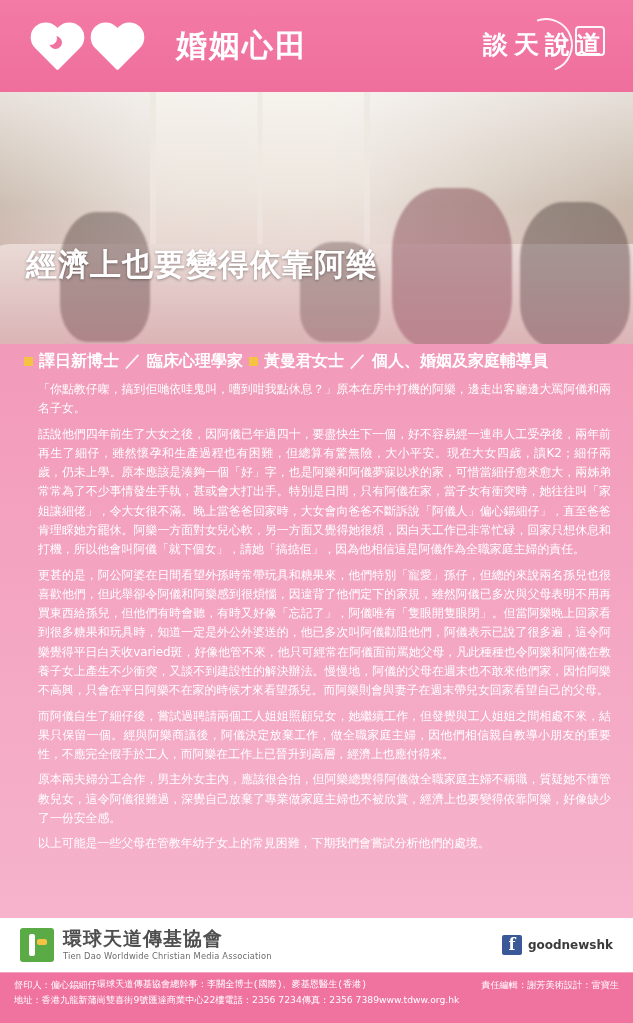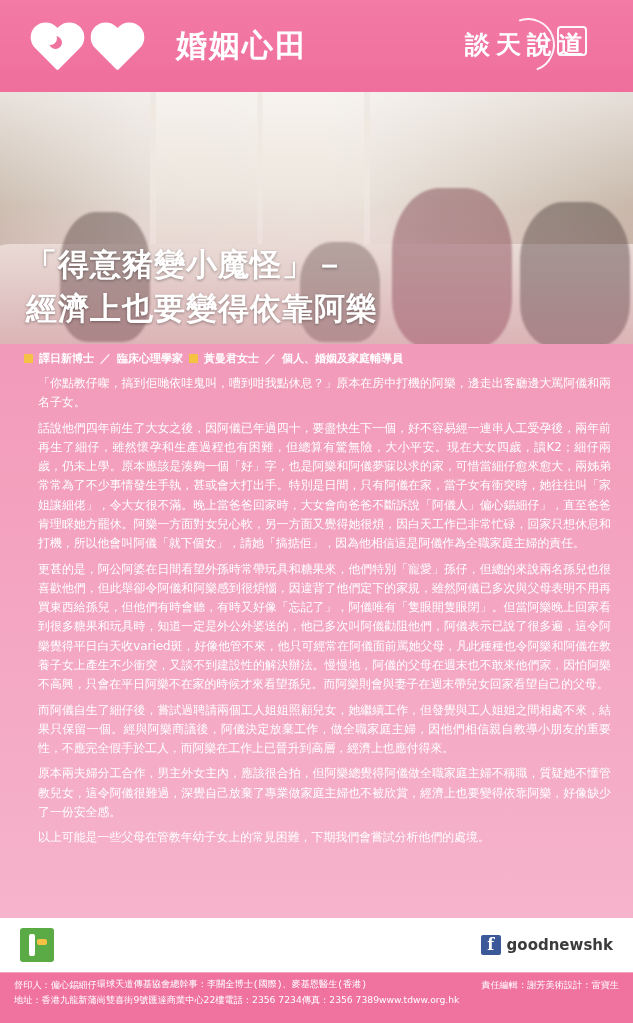--- a/index.html
+++ b/index.html
@@ -62,21 +62,21 @@
     left: 176px; top: 25px;
     font-family: "DejaVu Sans", sans-serif;
     font-size: 31px;
     font-weight: bold;
     color: #ffffff;
     letter-spacing: 2px;
   }
 
   .logo-right {
     position: absolute;
-    right: 44px; top: 16px;
+    right: 26px; top: 16px;
     width: 124px; height: 60px;
   }
   .logo-right .lr-text {
     position: absolute;
     top: 12px; left: 0;
     width: 124px;
     font-size: 25px;
     font-weight: bold;
     color: #ffffff;
     letter-spacing: 6px;
@@ -175,21 +175,21 @@
     background: #f4a6c0;
     background: linear-gradient(180deg,#f29ab9 0%, #f6b3cb 100%);
     padding: 0 22px;
   }
 
   .byline {
     display: flex;
     align-items: center;
     gap: 6px;
     padding: 7px 2px 8px 2px;
-    font-size: 11px;
+    font-size: 16px;
     color: #ffffff;
     font-weight: bold;
   }
   .byline .sq {
     width: 9px; height: 9px;
     background: #f6c244;
     display: inline-block;
     flex: 0 0 auto;
   }
   .byline .sep { color: #ffffff; opacity:.9; }
@@ -249,21 +249,21 @@
     width: 20px; height: 20px;
     background: #3b5998;
     color: #ffffff;
     font-family: "DejaVu Serif", serif;
     font-weight: bold;
     font-size: 16px;
     line-height: 19px;
     text-align: center;
     border-radius: 2px;
   }
-  .fb-text { font-size: 15px; color: #3b3b3b; font-weight: bold; }
+  .fb-text { font-size: 12px; color: #3b3b3b; font-weight: bold; }
 
   
   .infobar {
     position: absolute;
     left: 0; top: 972px;
     width: 633px; height: 51px;
     background: #f0739f;
     color: #ffffff;
     font-size: 9.2px;
     line-height: 1.45;
@@ -301,21 +301,20 @@
     <div class="hero-window"></div>
     <div class="hero-sofa"></div>
     <div class="hero-fig fig-a"></div>
     <div class="hero-fig fig-b"></div>
     <div class="hero-fig fig-c"></div>
     <div class="hero-fig fig-d"></div>
     <div class="hero-shade"></div>
   </div>
 
   <div class="title-band">
-    <div class="headline">「得意豬變小魔怪」－</div>
     <div class="headline">經濟上也要變得依靠阿樂</div>
   </div>
 
   <div class="body-area">
 
     <div class="byline">
       <span class="sq"></span>
       <span>譯日新博士</span>
       <span class="sep">／</span>
       <span>臨床心理學家</span>
@@ -330,20 +329,24 @@
       <p class="ind">話說他們四年前生了大女之後，因阿儀已年過四十，要盡快生下一個，好不容易經一連串人工受孕後，兩年前再生了細仔，雖然懷孕和生產過程也有困難，但總算有驚無險，大小平安。現在大女四歲，讀K2；細仔兩歲，仍未上學。原本應該是湊夠一個「好」字，也是阿樂和阿儀夢寐以求的家，可惜當細仔愈來愈大，兩姊弟常常為了不少事情發生手執，甚或會大打出手。特別是日間，只有阿儀在家，當子女有衝突時，她往往叫「家姐讓細佬」，令大女很不滿。晚上當爸爸回家時，大女會向爸爸不斷訴說「阿儀人」偏心錫細仔」，直至爸爸肯理睬她方罷休。阿樂一方面對女兒心軟，另一方面又覺得她很煩，因白天工作已非常忙碌，回家只想休息和打機，所以他會叫阿儀「就下個女」，請她「搞掂佢」，因為他相信這是阿儀作為全職家庭主婦的責任。</p>
       <p class="ind">更甚的是，阿公阿婆在日間看望外孫時常帶玩具和糖果來，他們特別「寵愛」孫仔，但總的來說兩名孫兒也很喜歡他們，但此舉卻令阿儀和阿樂感到很煩惱，因違背了他們定下的家規，雖然阿儀已多次與父母表明不用再買東西給孫兒，但他們有時會聽，有時又好像「忘記了」，阿儀唯有「隻眼開隻眼閉」。但當阿樂晚上回家看到很多糖果和玩具時，知道一定是外公外婆送的，他已多次叫阿儀勸阻他們，阿儀表示已說了很多遍，這令阿樂覺得平日白天收varied斑，好像他管不來，他只可經常在阿儀面前罵她父母，凡此種種也令阿樂和阿儀在教養子女上產生不少衝突，又談不到建設性的解決辦法。慢慢地，阿儀的父母在週末也不敢來他們家，因怕阿樂不高興，只會在平日阿樂不在家的時候才來看望孫兒。而阿樂則會與妻子在週末帶兒女回家看望自己的父母。</p>
       <p class="ind">而阿儀自生了細仔後，嘗試過聘請兩個工人姐姐照顧兒女，她繼續工作，但發覺與工人姐姐之間相處不來，結果只保留一個。經與阿樂商議後，阿儀決定放棄工作，做全職家庭主婦，因他們相信親自教導小朋友的重要性，不應完全假手於工人，而阿樂在工作上已晉升到高層，經濟上也應付得來。</p>
       <p class="ind">原本兩夫婦分工合作，男主外女主內，應該很合拍，但阿樂總覺得阿儀做全職家庭主婦不稱職，質疑她不懂管教兒女，這令阿儀很難過，深覺自己放棄了專業做家庭主婦也不被欣賞，經濟上也要變得依靠阿樂，好像缺少了一份安全感。</p>
       <p class="ind">以上可能是一些父母在管教年幼子女上的常見困難，下期我們會嘗試分析他們的處境。</p>
     </div>
   </div>
 
   <div class="footer-logo">
     <span class="tdw-mark"></span>
+    <span class="tdw-names">
+      <span class="tdw-cn">環球天道傳基協會</span>
+      <div class="tdw-en">Tien Dao Worldwide Christian Media Association</div>
+    </span>
     <span class="fb">
       <span class="fb-icon">f</span>
       <span class="fb-text">goodnewshk</span>
     </span>
   </div>
 
   <div class="infobar">
     <div class="divider-line"></div>
     <div class="row">
       <span class="cell">督印人：</span>

